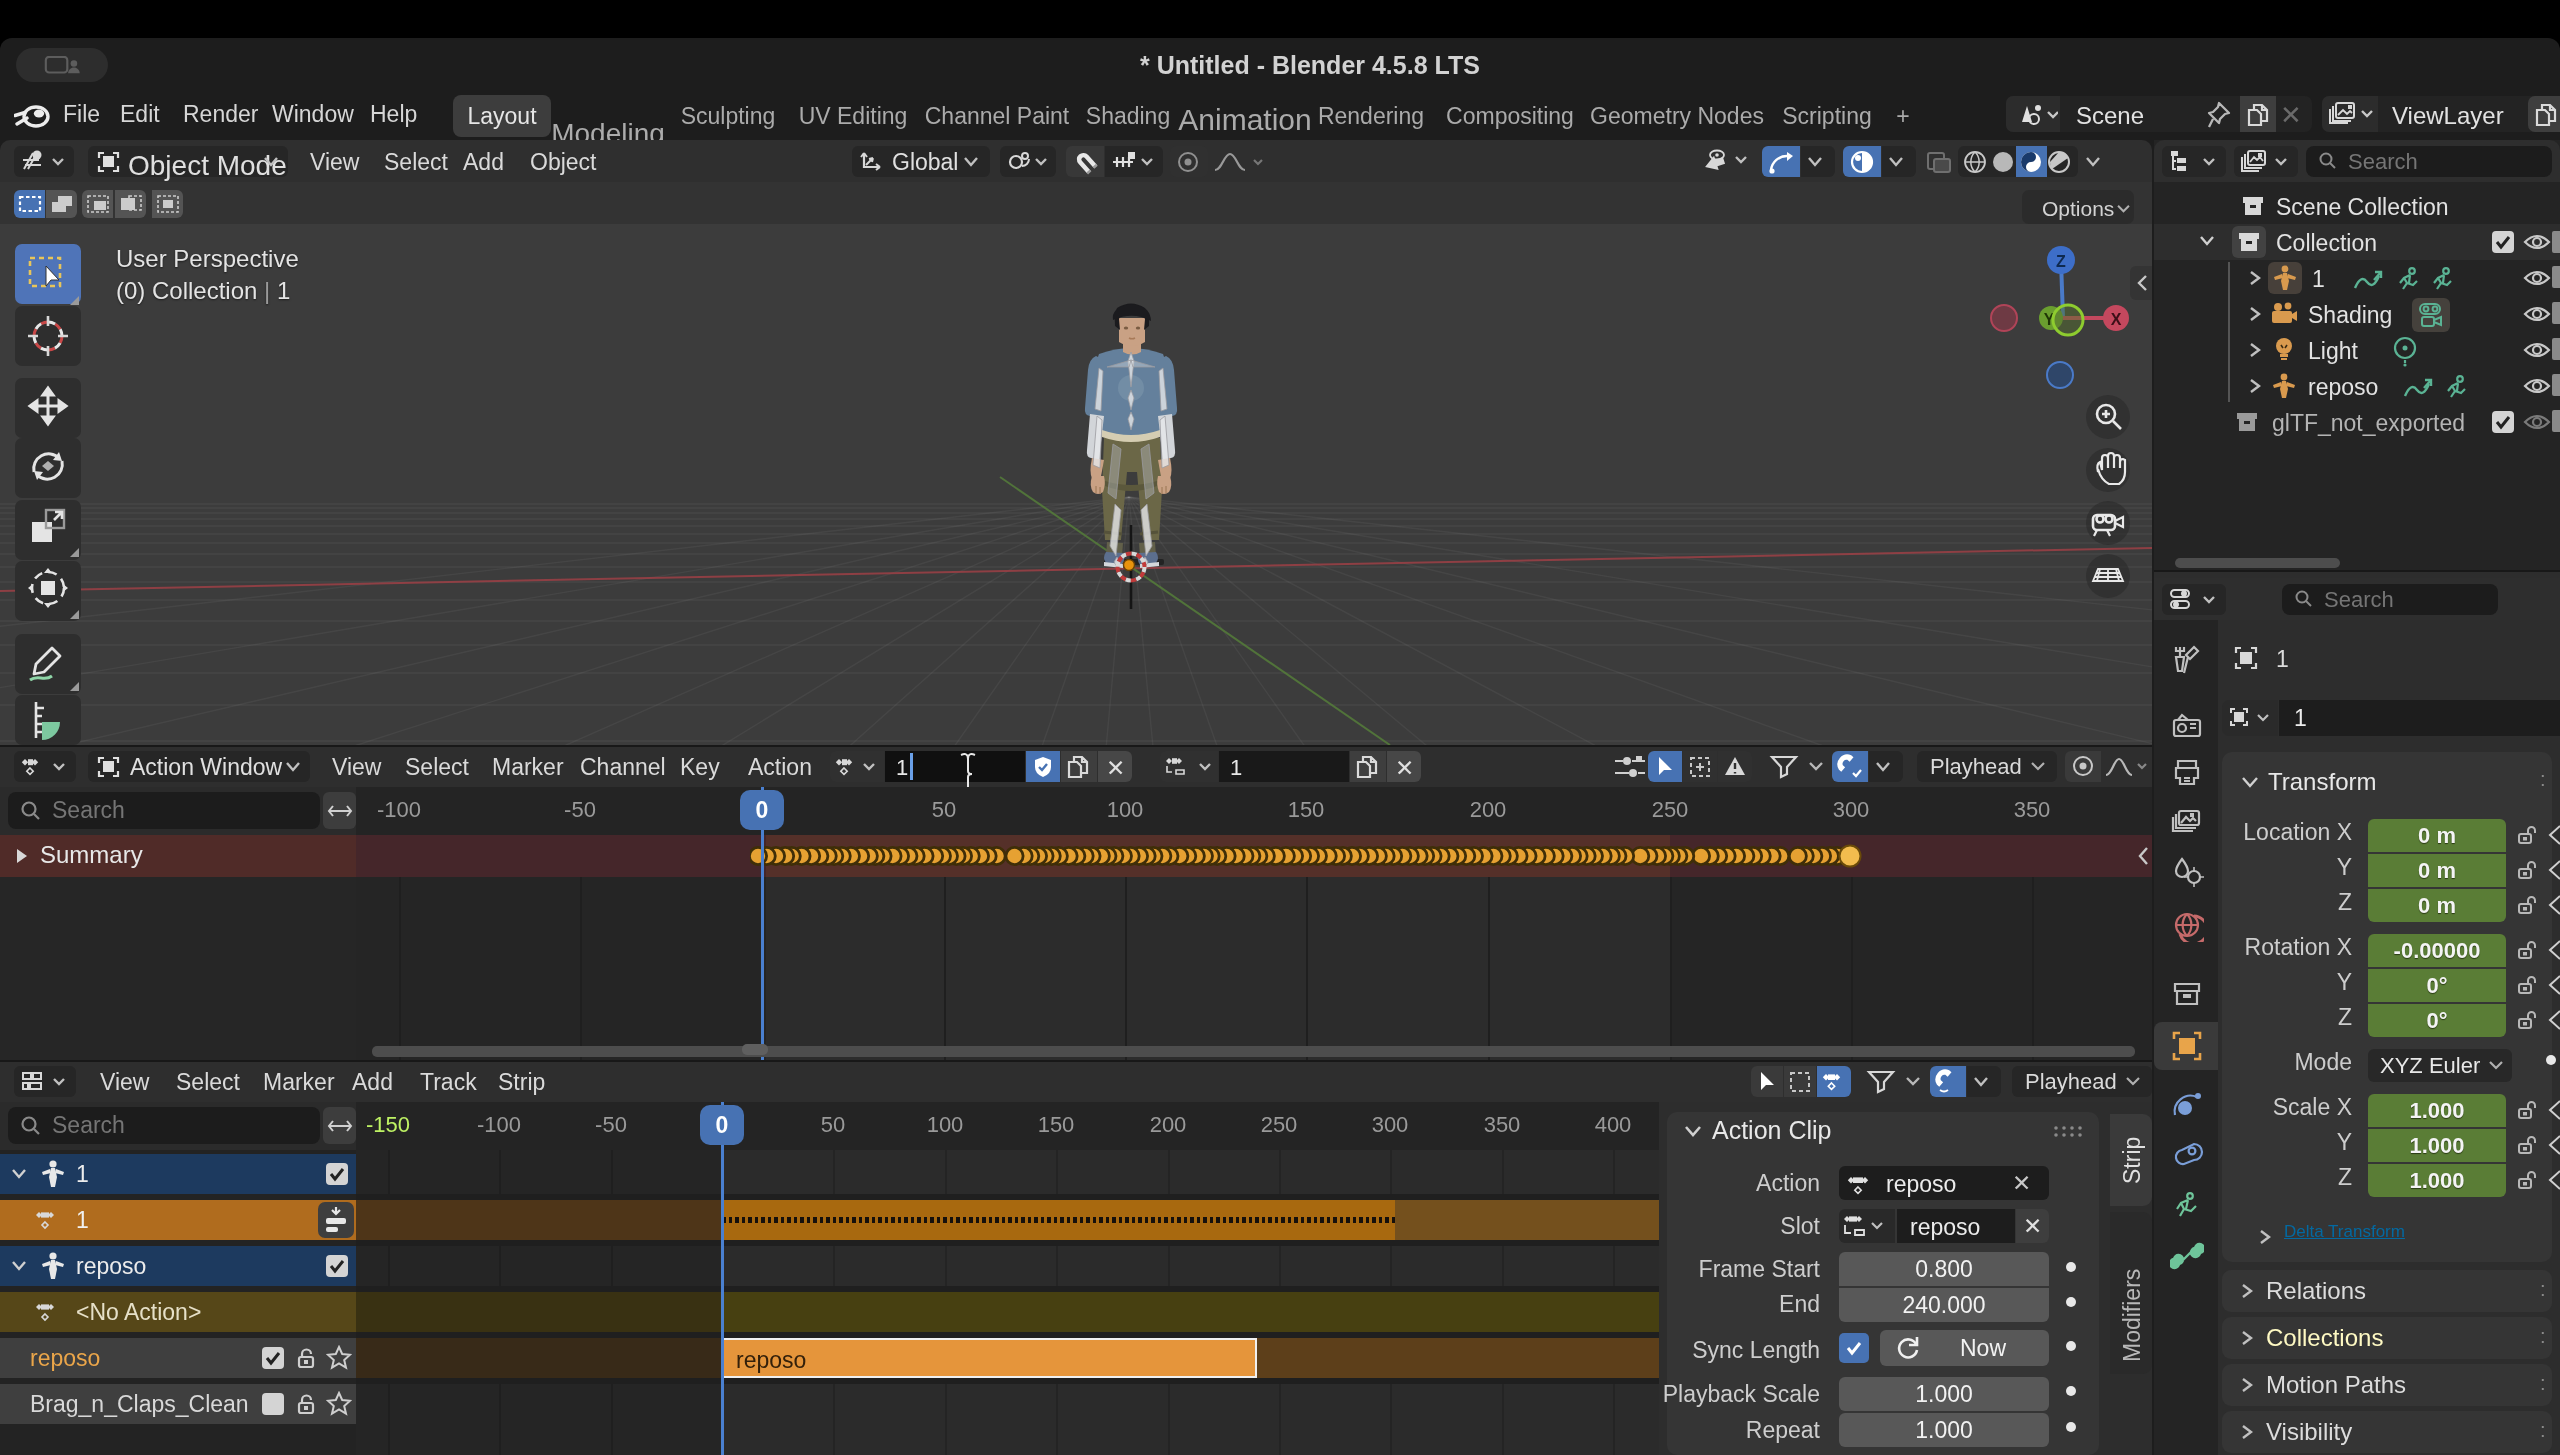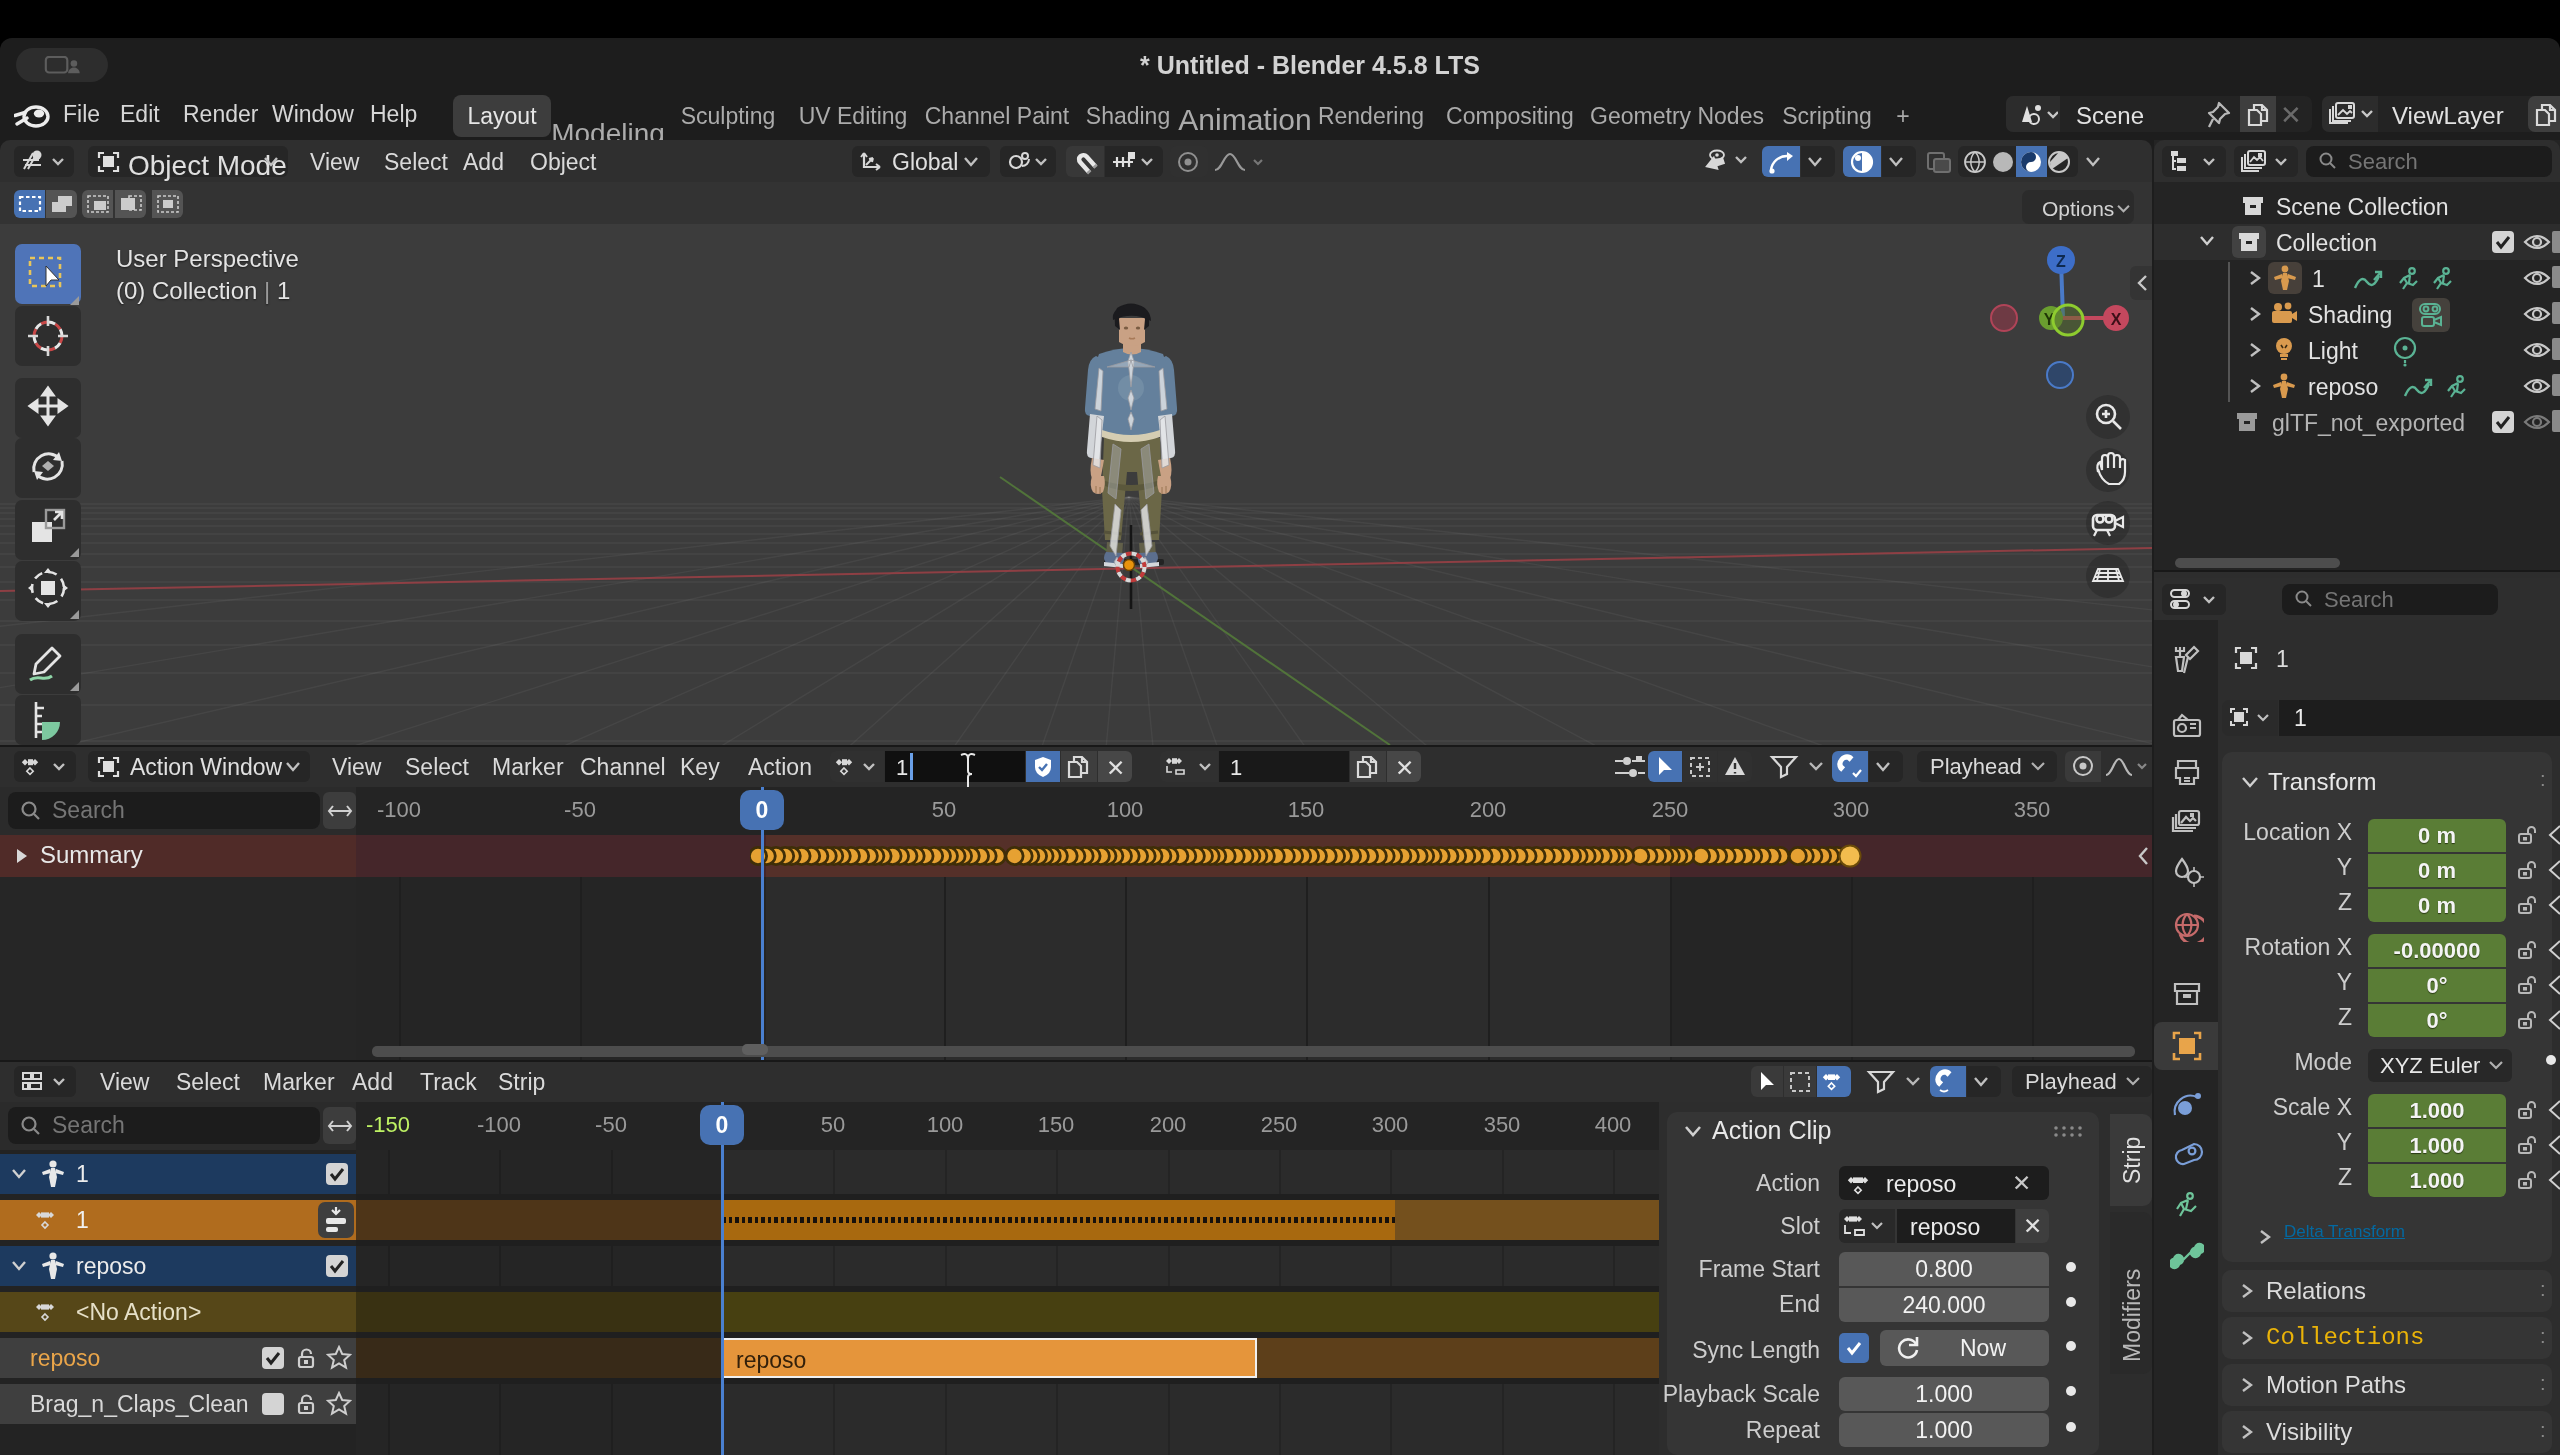--- a/index.html
+++ b/index.html
@@ -1347,21 +1347,21 @@
 <div class="a" style="left:2222px;top:1270px;width:330px;height:42px;background:#353535;border-radius:9px;"></div>
 <svg class="a" style="left:2240px;top:1282px" width="14" height="18" viewBox="0 0 14 18">
     <path d="M3 3 l8 6 -8 6" fill="none" stroke="#c0c0c0" stroke-width="2.4"></path>
   </svg>
 <div class="tx" style="left:2266px;top:1277px;font-size:24px;color:#dcdcdc;">Relations</div>
 <div class="tx" style="left:2540px;top:1278px;font-size:20px;color:#8a8a8a;">:</div>
 <div class="a" style="left:2222px;top:1317px;width:330px;height:42px;background:#353535;border-radius:9px;"></div>
 <svg class="a" style="left:2240px;top:1329px" width="14" height="18" viewBox="0 0 14 18">
     <path d="M3 3 l8 6 -8 6" fill="none" stroke="#c0c0c0" stroke-width="2.4"></path>
   </svg>
-<div class="tx" style="left:2266px;top:1324px;font-size:24px;color:#eab308;font-family:Liberation Mono, monospace;">Collections</div>
+<div class="tx" style="left:2266px;top:1324px;font-size:24px;color:#fef9c3;">Collections</div>
 <div class="tx" style="left:2540px;top:1325px;font-size:20px;color:#8a8a8a;">:</div>
 <div class="a" style="left:2222px;top:1364px;width:330px;height:42px;background:#353535;border-radius:9px;"></div>
 <svg class="a" style="left:2240px;top:1376px" width="14" height="18" viewBox="0 0 14 18">
     <path d="M3 3 l8 6 -8 6" fill="none" stroke="#c0c0c0" stroke-width="2.4"></path>
   </svg>
 <div class="tx" style="left:2266px;top:1371px;font-size:24px;color:#dcdcdc;">Motion Paths</div>
 <div class="tx" style="left:2540px;top:1372px;font-size:20px;color:#8a8a8a;">:</div>
 <div class="a" style="left:2222px;top:1411px;width:330px;height:42px;background:#353535;border-radius:9px;"></div>
 <svg class="a" style="left:2240px;top:1423px" width="14" height="18" viewBox="0 0 14 18">
     <path d="M3 3 l8 6 -8 6" fill="none" stroke="#c0c0c0" stroke-width="2.4"></path>

